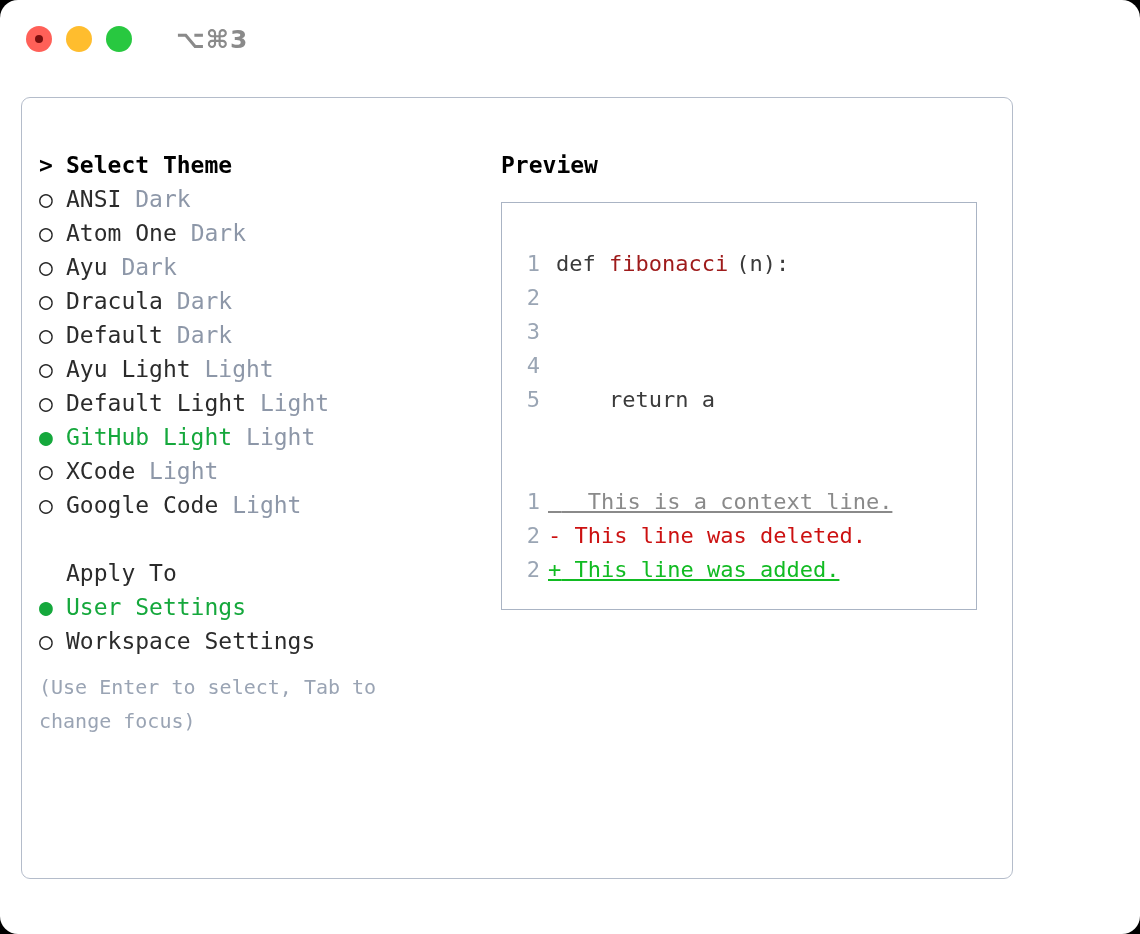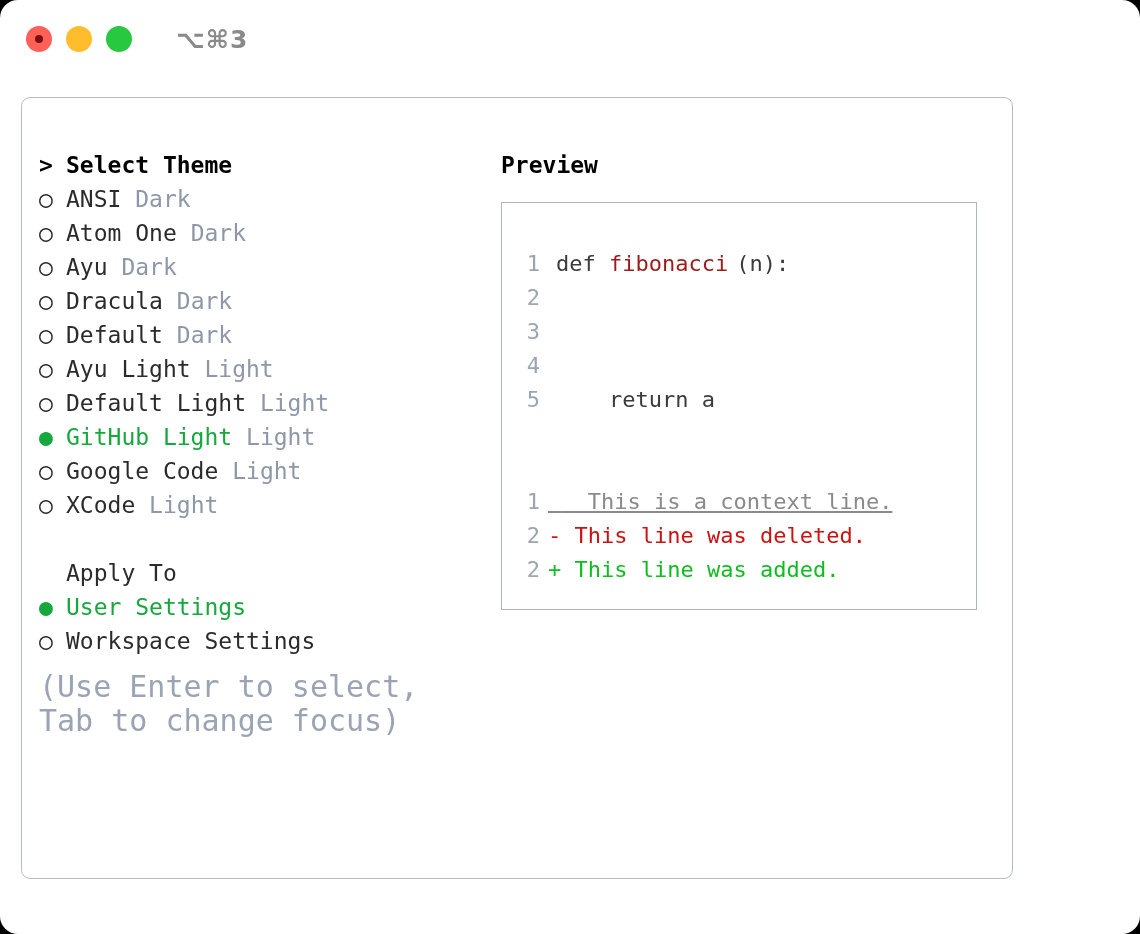--- a/index.html
+++ b/index.html
@@ -115,21 +115,21 @@
   .header-row .marker { font-weight: bold; color: #000000; }
   .variant { color: #8d97a8; }
   .selected { color: #15a83c; }
   .selected .marker { color: #15a83c; }
   .section-label {
     color: #2b2b2b;
   }
   .spacer-row { height: 34px; }
   .hint {
     margin-top: 12px;
-    font-size: 30px;
+    font-size: 20px;
     line-height: 34px;
     color: #9aa4b4;
     width: 420px;
   }
 
   
   .right-col {
     position: absolute;
     left: 479px;
     top: 50px;
@@ -172,21 +172,21 @@
     white-space: pre;
     color: #3b3b3b;
   }
   .tok-fn    { color: #9e1b1b; margin-top: 36px; }
   .tok-num   { color: #11807e; }
   .tok-built { color: #1b96c6; }
   .tok-plain { color: #3b3b3b; margin-left: 8px; }
   .blank-line { height: 34px; }
   .diff-ctx { color: #8a8a8a; text-decoration: underline; }
   .diff-del { color: #cc1111; }
-  .diff-add { color: #11bb22; }
+  .diff-add { color: #11bb22; text-decoration: underline; }
 </style>
 </head>
 <body>
 
 <div class="page">
 
   <div class="titlebar">
     <div class="dots">
       <span class="dot red"></span>
       <span class="dot yellow"></span>
@@ -213,23 +213,23 @@
 
         <div class="row"><span class="marker">○</span><span>Default</span><span class="variant"> <span>Dark</span></span></div>
 
 
         <div class="row"><span class="marker">○</span><span>Ayu Light</span><span class="variant"> <span>Light</span></span></div>
 
         <div class="row"><span class="marker">○</span><span>Default Light</span><span class="variant"> <span>Light</span></span></div>
 
         <div class="row selected"><span class="marker">●</span><span>GitHub Light</span><span class="variant"> <span>Light</span></span></div>
 
+        <div class="row"><span class="marker">○</span><span>XCode</span><span class="variant"> <span>Light</span></span></div>
+
         <div class="row"><span class="marker">○</span><span>Google Code</span><span class="variant"> <span>Light</span></span></div>
-
-        <div class="row"><span class="marker">○</span><span>XCode</span><span class="variant"> <span>Light</span></span></div>
 
         <div class="spacer-row"></div>
 
         <div class="row section-label"><span class="marker empty">○</span><span>Apply To</span></div>
 
         <div class="row selected"><span class="marker">●</span><span>User Settings</span></div>
 
         <div class="row"><span class="marker">○</span><span>Workspace Settings</span></div>
 
         <div class="hint">(Use Enter to select, Tab to change focus)</div>

